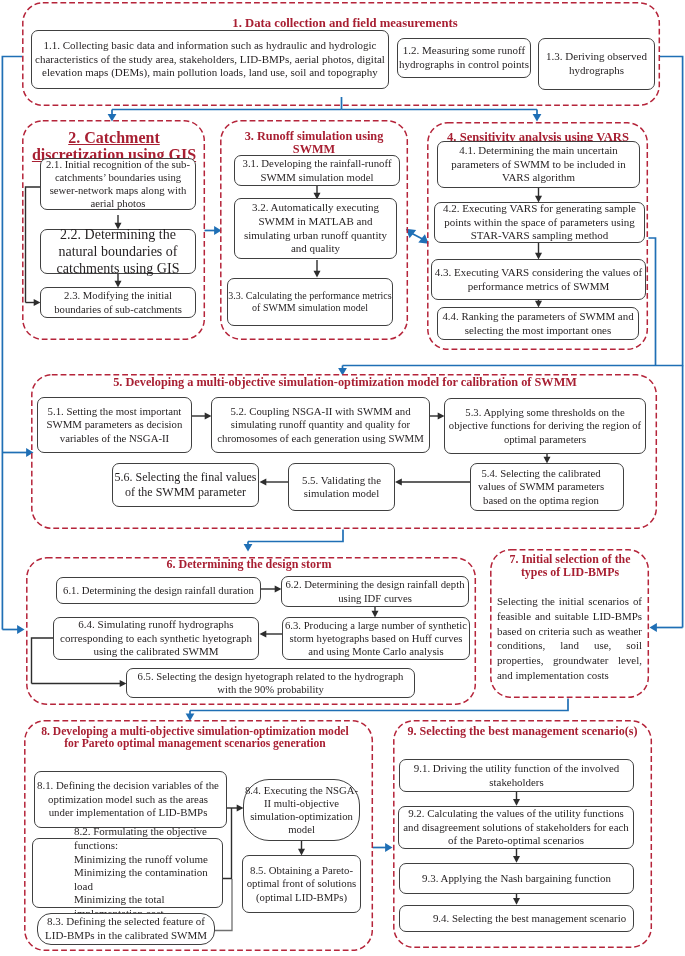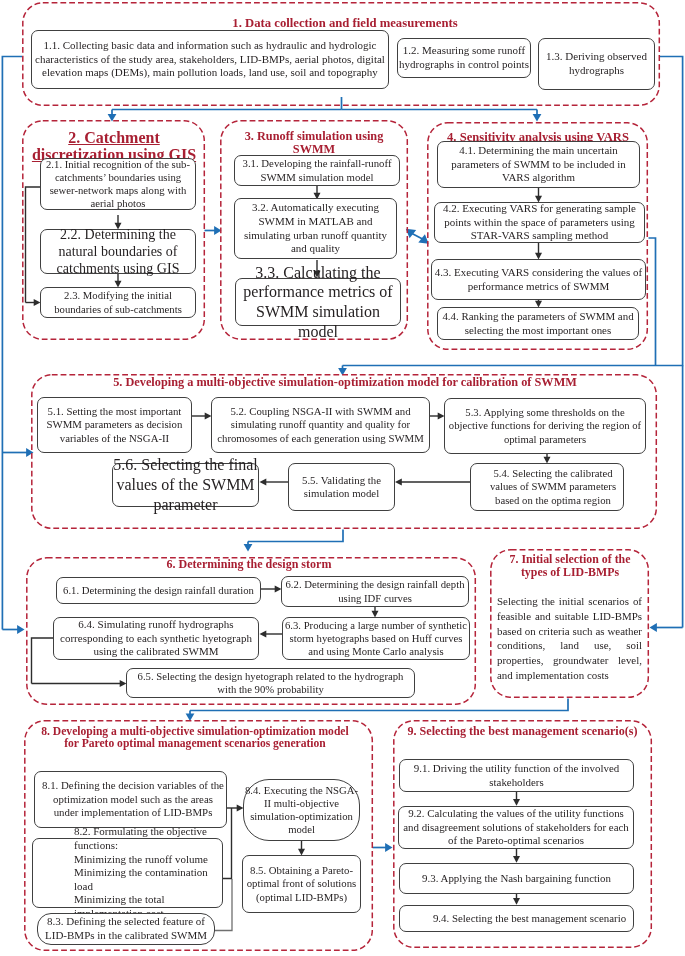--- a/index.html
+++ b/index.html
@@ -2,21 +2,21 @@
 <html><head>
 <meta charset="utf-8">
 <title>Research methodology flowchart</title>
 <style>
   html,body{margin:0;padding:0;background:#ffffff;}
   body{width:685px;height:956px;position:relative;overflow:hidden;
        font-family:"Liberation Serif","DejaVu Serif",serif;color:#231f20;}
   #root{position:absolute;left:0;top:0;width:685px;height:956px;}
   .gtitle{position:absolute;color:#a81f32;font-weight:bold;text-align:center;line-height:1.06;}
   .bx{position:absolute;border:1px solid #404040;border-radius:7px;box-sizing:border-box;
-      display:flex;align-items:center;justify-content:flex-end;background:#fff;}
+      display:flex;align-items:center;justify-content:flex-start;background:#fff;}
   .bx > span{display:block;width:100%;text-align:center;line-height:1.235;padding:0;box-sizing:border-box;}
   .jtext{text-align:justify;text-align-last:center;}
   .lft{text-align:left !important;}
   svg.conn{position:absolute;left:0;top:0;width:685px;height:956px;overflow:visible;pointer-events:none;}
 </style>
 </head>
 <body>
 
 <div id="root">
   <svg class="conn" viewBox="0 0 685 956" width="685" height="956" xmlns="http://www.w3.org/2000/svg">
@@ -214,21 +214,21 @@
     </div>
   <div class="bx" style="left:40px;top:287px;width:156px;height:31px;font-size:10.70px;">
       <span class="">2.3. Modifying the initial boundaries of sub-catchments</span>
     </div>
   <div class="bx" style="left:234px;top:155px;width:166px;height:31px;font-size:10.78px;">
       <span class="">3.1. Developing the rainfall-runoff SWMM simulation model</span>
     </div>
   <div class="bx" style="left:234px;top:198px;width:163px;height:61px;font-size:11px;">
       <span class="">3.2. Automatically executing SWMM in MATLAB and simulating urban runoff quantity and quality</span>
     </div>
-  <div class="bx" style="left:235px;top:278px;width:166px;height:48px;font-size:16px;">
+  <div class="bx" style="left:227px;top:278px;width:166px;height:48px;font-size:10px;">
       <span class="">3.3. Calculating the performance metrics of SWMM simulation model</span>
     </div>
   <div class="bx" style="left:437px;top:141px;width:203px;height:47px;font-size:10.95px;">
       <span class="">4.1. Determining the main uncertain parameters of SWMM to be included in VARS algorithm</span>
     </div>
   <div class="bx" style="left:434px;top:202px;width:211px;height:41px;font-size:11.00px;">
       <span class="">4.2. Executing VARS for generating sample points within the space of parameters using STAR-VARS sampling method</span>
     </div>
   <div class="bx" style="left:431px;top:259px;width:215px;height:41px;font-size:11.00px;">
       <span class="">4.3. Executing VARS considering the values of performance metrics of SWMM</span>
@@ -244,21 +244,21 @@
     </div>
   <div class="bx" style="left:444px;top:398px;width:202px;height:56px;font-size:10.70px;">
       <span class="">5.3. Applying some thresholds on the objective functions for deriving the region of optimal parameters</span>
     </div>
   <div class="bx" style="left:470px;top:463px;width:154px;height:48px;font-size:10.70px;">
       <span class="" style="width:140px">5.4. Selecting the calibrated values of SWMM parameters based on the optima region</span>
     </div>
   <div class="bx" style="left:288px;top:463px;width:107px;height:48px;font-size:10.80px;">
       <span class="">5.5. Validating the simulation model</span>
     </div>
-  <div class="bx" style="left:112px;top:463px;width:147px;height:44px;font-size:16px;">
+  <div class="bx" style="left:112px;top:463px;width:147px;height:44px;font-size:12px;">
       <span class="">5.6. Selecting the final values of the SWMM parameter</span>
     </div>
   <div class="bx" style="left:56px;top:577px;width:205px;height:27px;font-size:10.70px;">
       <span class="">6.1. Determining the design rainfall duration</span>
     </div>
   <div class="bx" style="left:281px;top:576px;width:188px;height:31px;font-size:10.70px;">
       <span class="">6.2. Determining the design rainfall depth using IDF curves</span>
     </div>
   <div class="bx" style="left:282px;top:617px;width:188px;height:43px;font-size:10.70px;">
       <span class="">6.3. Producing a large number of synthetic storm hyetographs based on Huff curves and using Monte Carlo analysis</span>

